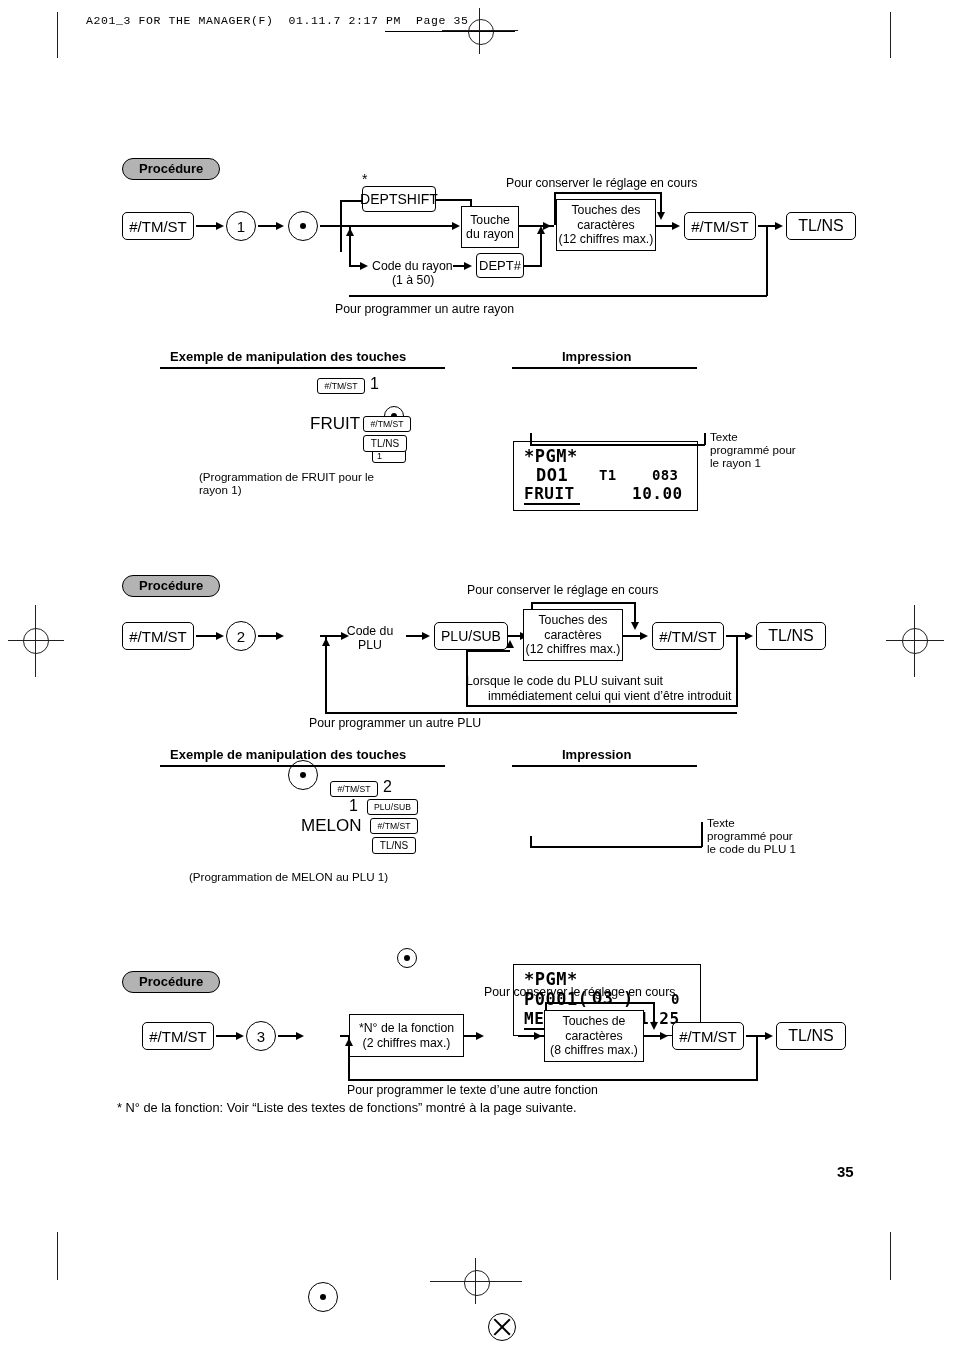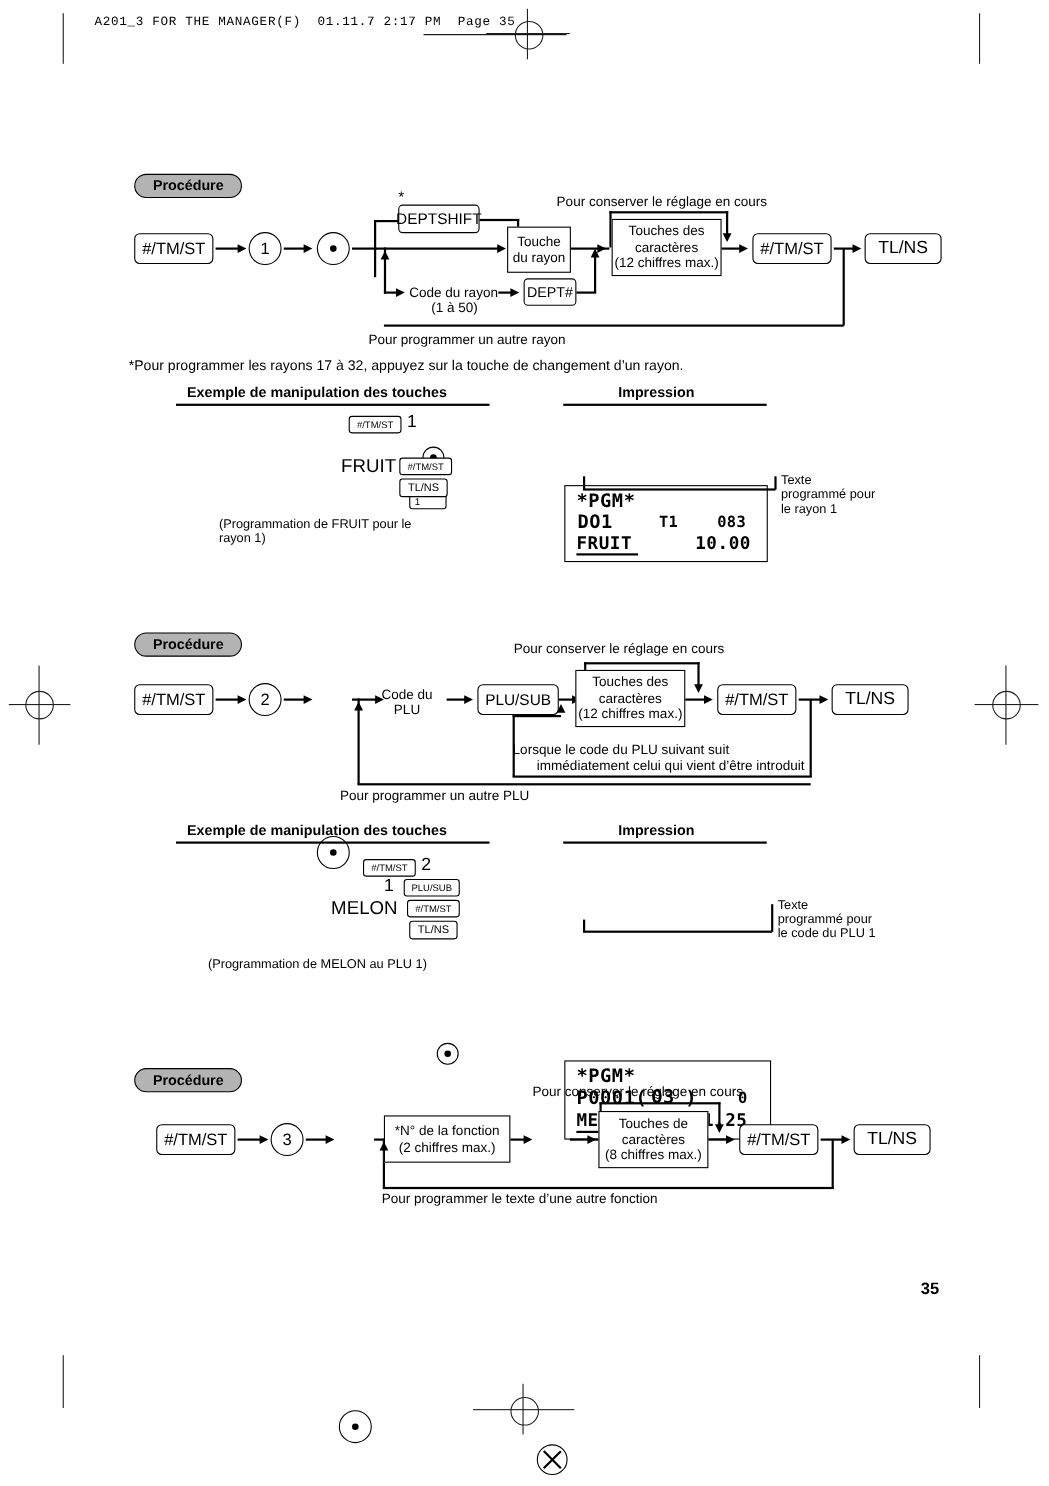--- a/index.html
+++ b/index.html
@@ -224,21 +224,20 @@
 
   <div class="abs keybox big" style="left:786px;top:212px;width:70px;height:28px;">
       <span>TL/NS</span>
     </div>
 
   <div class="abs vl" style="left:766px;top:226px;height:70px;"></div>
   <div class="abs hl" style="left:349px;top:295px;width:418px;"></div>
   <div class="abs arw-u" style="left:345.5px;top:228px;"></div>
   <div class="abs t" style="left:335px;top:302px;">Pour programmer un autre rayon</div>
 
-  <div class="abs note" style="left:117px;top:324px;">*Pour programmer les rayons 17 à 32, appuyez sur la touche de changement d’un rayon.</div>
 
   <div class="abs t bold" style="left:170px;top:350px;font-size:13px;">Exemple de manipulation des touches</div>
   <div class="abs rule" style="left:160px;top:367px;width:285px;"></div>
   <div class="abs t bold" style="left:562px;top:350px;font-size:13px;">Impression</div>
   <div class="abs rule" style="left:512px;top:367px;width:185px;"></div>
 
   <div class="abs smallkey" style="left:317px;top:378px;width:48px;height:16px;">
       <span>#/TM/ST</span>
     </div>
   <div class="abs" style="left:370px;top:375px;font-size:16px;">1</div>
@@ -253,21 +252,21 @@
     </div>
   <div class="abs smallkey" style="left:363px;top:435px;width:44px;height:17px;font-size:10px;">
       <span>TL/NS</span>
     </div>
 
   <div class="abs t-sm" style="left:199px;top:470px;">(Programmation de FRUIT pour le</div>
   <div class="abs t-sm" style="left:199px;top:483px;">rayon 1)</div>
 
   <div class="abs receipt" style="left:513px;top:372px;width:185px;height:70px;">
     <span class="rline r-pgm" style="left:10px;top:4px;">*PGM*</span>
-    <span class="rline r-main" style="left:11px;top:23px;">DO1</span>
+    <span class="rline r-main" style="left:22px;top:23px;">DO1</span>
     <span class="rline r-sm" style="left:85px;top:25px;">T1</span>
     <span class="rline r-sm" style="left:138px;top:25px;">083</span>
     <span class="rline r-name" style="left:10px;top:42px;">FRUIT</span>
     <span class="rline r-name" style="left:118px;top:42px;">10.00</span>
     <span class="underline-mark" style="left:10px;top:61px;width:56px;"></span>
   </div>
 
   <div class="abs vl-thin" style="left:530px;top:433px;height:12px;"></div>
   <div class="abs hl-thin" style="left:530px;top:444px;width:175px;"></div>
   <div class="abs vl-thin" style="left:704px;top:433px;height:12px;"></div>
@@ -438,16 +437,17 @@
   <div class="abs arw-r" style="left:765px;top:1031.5px;"></div>
   <div class="abs keybox big" style="left:776px;top:1022px;width:70px;height:28px;">
       <span>TL/NS</span>
     </div>
 
   <div class="abs vl" style="left:756px;top:1036px;height:44px;"></div>
   <div class="abs hl" style="left:348px;top:1079px;width:410px;"></div>
   <div class="abs arw-u" style="left:344.5px;top:1038px;"></div>
   <div class="abs t" style="left:347px;top:1083px;">Pour programmer le texte d’une autre fonction</div>
 
+  <div class="abs note" style="left:117px;top:1100px;">* N° de la fonction: Voir “Liste des textes de fonctions” montré à la page suivante.</div>
 
   <div class="abs pageno" style="left:837px;top:1163px;">35</div>
 
 </div>
 
 </body></html>

